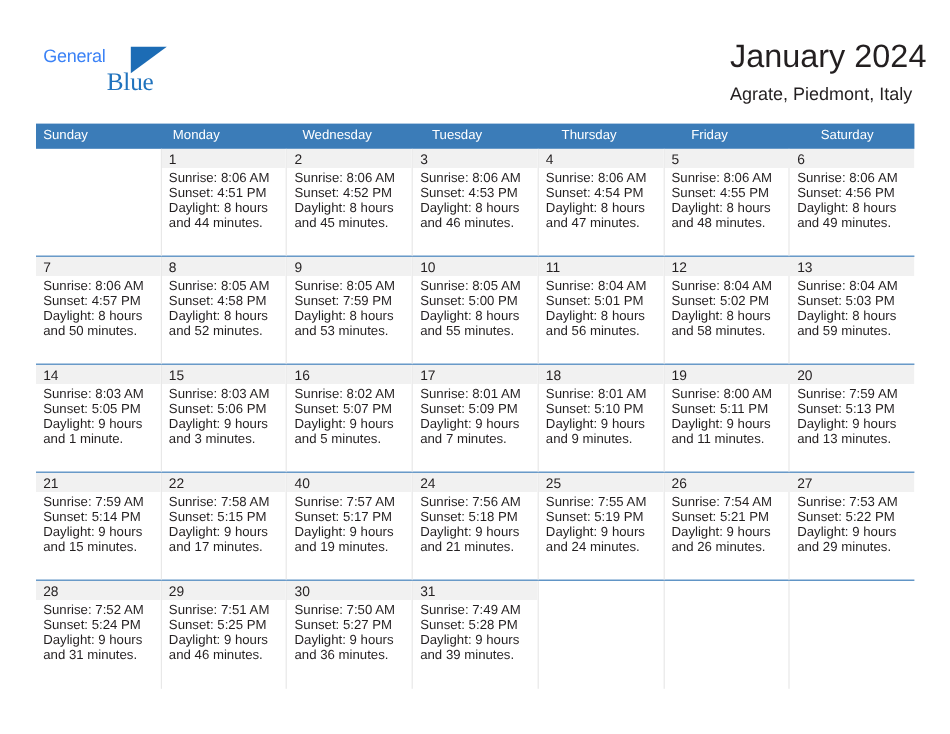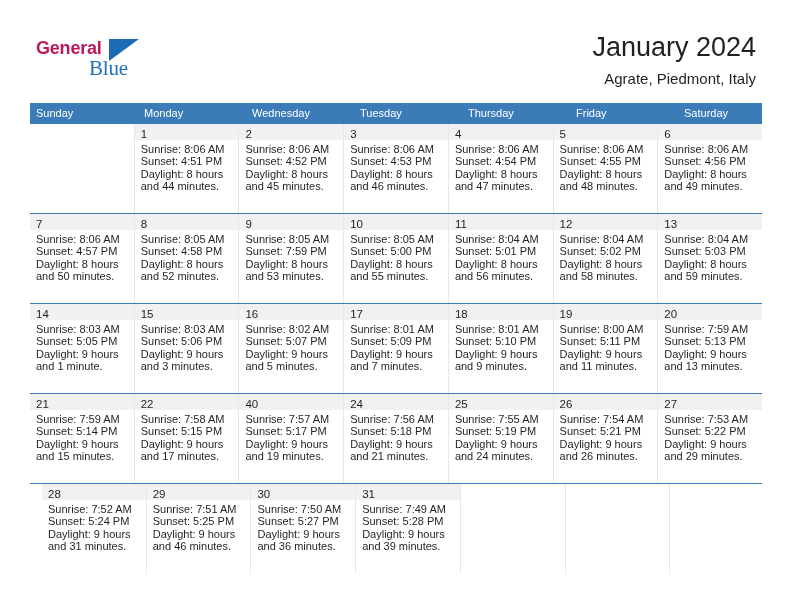--- a/index.html
+++ b/index.html
@@ -33,26 +33,25 @@
     position: absolute;
     left: 36px;
     top: 36px;
     width: 200px;
     height: 48px;
   }
   .logo-general {
     position: absolute;
     left: 0;
     top: 0;
-    font-size: 18px;
+    font-size: 15px;
     letter-spacing: -0.2px;
-    color: #be185d;
+    color: #3b82f6;
     line-height: 24px;
     white-space: nowrap;
-    font-weight: bold;
   }
   .logo-blue {
     position: absolute;
     left: 53px;
     top: 20px;
     font-size: 21px;
     letter-spacing: -0.2px;
     color: #1f72bd;
     line-height: 24px;
     white-space: nowrap;
@@ -63,23 +62,22 @@
     left: 73px;
     top: 3px;
     width: 0;
     height: 0;
     border-left: 30px solid #1c6cb5;
     border-bottom: 22px solid transparent;
   }
 
   .title-block {
     position: absolute;
-    right: 36px;
+    right: 20px;
     top: 30px;
-    text-align: right;
   }
   .month-title {
     font-size: 27px;
     color: #231f20;
     line-height: 34px;
     white-space: nowrap;
   }
   .location {
     font-size: 15px;
     color: #231f20;
@@ -115,21 +113,20 @@
 
   .week-row {
     display: flex;
     width: 100%;
     height: 90px;
     border-bottom: 1.2px solid #3b7cb8;
     box-sizing: border-box;
   }
   .week-row.last {
     border-bottom: none;
-    margin-left: 12px;
   }
 
   .day-cell {
     flex: 1 1 0;
     box-sizing: border-box;
     border-right: 1px solid #e8e8e8;
     position: relative;
     overflow: hidden;
   }
   .day-cell:last-child {

